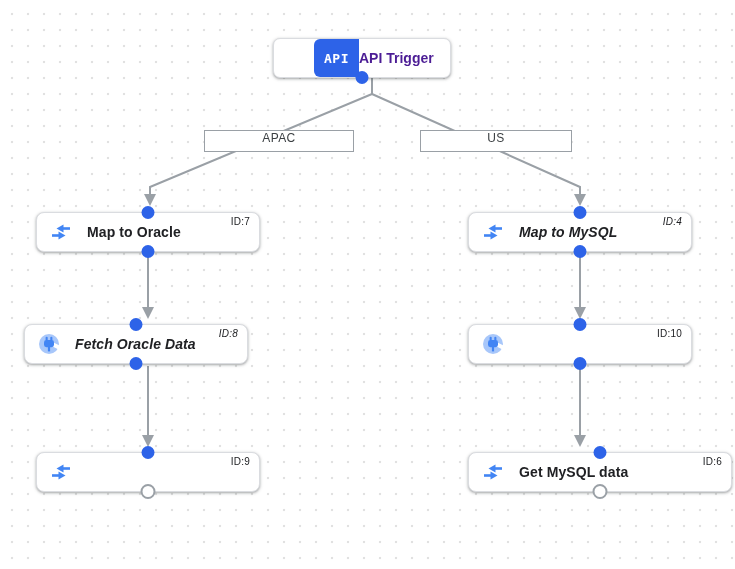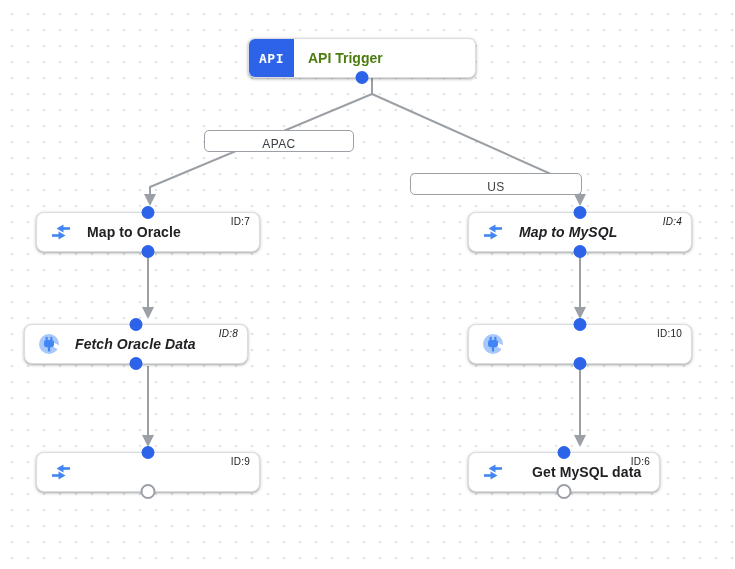--- a/index.html
+++ b/index.html
@@ -40,41 +40,41 @@
     background:#2d63e8;transform:translateX(-50%);z-index:3;
   }
   .dot-top{top:-7px;}
   .dot-bottom{bottom:-7px;}
   .dot-end{
     background:#ffffff;border:2px solid #9aa0a6;width:11px;height:11px;bottom:-8px;
   }
 
   
   .trigger{
-    position:absolute;left:248px;top:38px;width:228px;height:40px;z-index:2;
+    position:absolute;left:273px;top:38px;width:178px;height:40px;z-index:2;
     background:#fff;border:1px solid #dadce0;border-radius:7px;
     box-shadow:0 1px 2px rgba(60,64,67,.30), 0 1px 3px 1px rgba(60,64,67,.15);
-    display:flex;align-items:stretch;box-sizing:border-box;
+    display:flex;align-items:stretch;box-sizing:border-box;padding-left:40px;
   }
   .trigger-badge{
     width:45px;background:#2d63e8;border-radius:6px 0 0 6px;
     display:flex;align-items:center;justify-content:center;
     color:#fff;font-family:"DejaVu Sans Mono", monospace;font-weight:700;font-size:13px;
     letter-spacing:.5px;
   }
   .trigger .title{
-    display:flex;align-items:center;margin-left:14px;
-    font-size:14px;font-weight:700;color:#4d7c0f;
+    display:flex;align-items:center;
+    font-size:14px;font-weight:700;color:#4c1d95;
   }
 
   
   .edge-label{
     position:absolute;z-index:2;height:22px;box-sizing:border-box;
-    background:#fff;border:1px solid #9aa0a6;border-radius:5px;
-    display:flex;align-items:flex-end;justify-content:center;
+    background:#fff;border:1px solid #9aa0a6;border-radius:0;
+    display:flex;align-items:flex-start;justify-content:center;
     font-size:12px;color:#3c4043;letter-spacing:.4px;
   }
 </style>
 </head>
 <body>
 
 <div class="canvas">
 
   <svg class="edges" width="735" height="569" viewBox="0 0 735 569">
     <defs>
@@ -95,21 +95,21 @@
     <div class="trigger-badge">
       <span>API</span>
     </div>
     <span class="title">API Trigger</span>
     <span class="dot dot-bottom"></span>
   </div>
 
   <div class="edge-label" style="left:204px;top:130px;width:150px;">
     <span>APAC</span>
   </div>
-  <div class="edge-label" style="left:410px;top:130px;width:172px;margin-top:43px;">
+  <div class="edge-label" style="left:420px;top:130px;width:152px;">
     <span>US</span>
   </div>
 
   <div class="node" style="left:36px;top:212px;width:224px;">
     <span class="icon-wrap">
       <svg width="24" height="24" viewBox="0 0 24 24">
         <line x1="3" y1="15.5" x2="10" y2="15.5" stroke="#4285f4" stroke-width="2.6"></line>
         <polygon points="9.5,11.5 16.5,15.5 9.5,19.5" fill="#4285f4"></polygon>
         <line x1="21" y1="8.5" x2="14" y2="8.5" stroke="#4285f4" stroke-width="2.6"></line>
         <polygon points="14.5,4.5 7.5,8.5 14.5,12.5" fill="#4285f4"></polygon>
@@ -176,21 +176,21 @@
         <rect x="13.3" y="4.8" width="2.1" height="4.2" rx="1" fill="#4285f4"></rect>
         <rect x="7" y="8" width="10" height="7.2" rx="2.4" fill="#4285f4"></rect>
         <rect x="10.9" y="15" width="2.2" height="4.4" fill="#4285f4"></rect>
       </svg>
     </span>
     <span class="id-badge">ID:10</span>
     <span class="dot dot-top"></span>
     <span class="dot dot-bottom"></span>
   </div>
 
-  <div class="node" style="left:468px;top:452px;width:192px;gap:13px;">
+  <div class="node" style="left:468px;top:452px;width:264px;">
     <span class="icon-wrap">
       <svg width="24" height="24" viewBox="0 0 24 24">
         <line x1="3" y1="15.5" x2="10" y2="15.5" stroke="#4285f4" stroke-width="2.6"></line>
         <polygon points="9.5,11.5 16.5,15.5 9.5,19.5" fill="#4285f4"></polygon>
         <line x1="21" y1="8.5" x2="14" y2="8.5" stroke="#4285f4" stroke-width="2.6"></line>
         <polygon points="14.5,4.5 7.5,8.5 14.5,12.5" fill="#4285f4"></polygon>
       </svg>
     </span>
     <span class="title">Get MySQL data</span>
     <span class="id-badge">ID:6</span>

